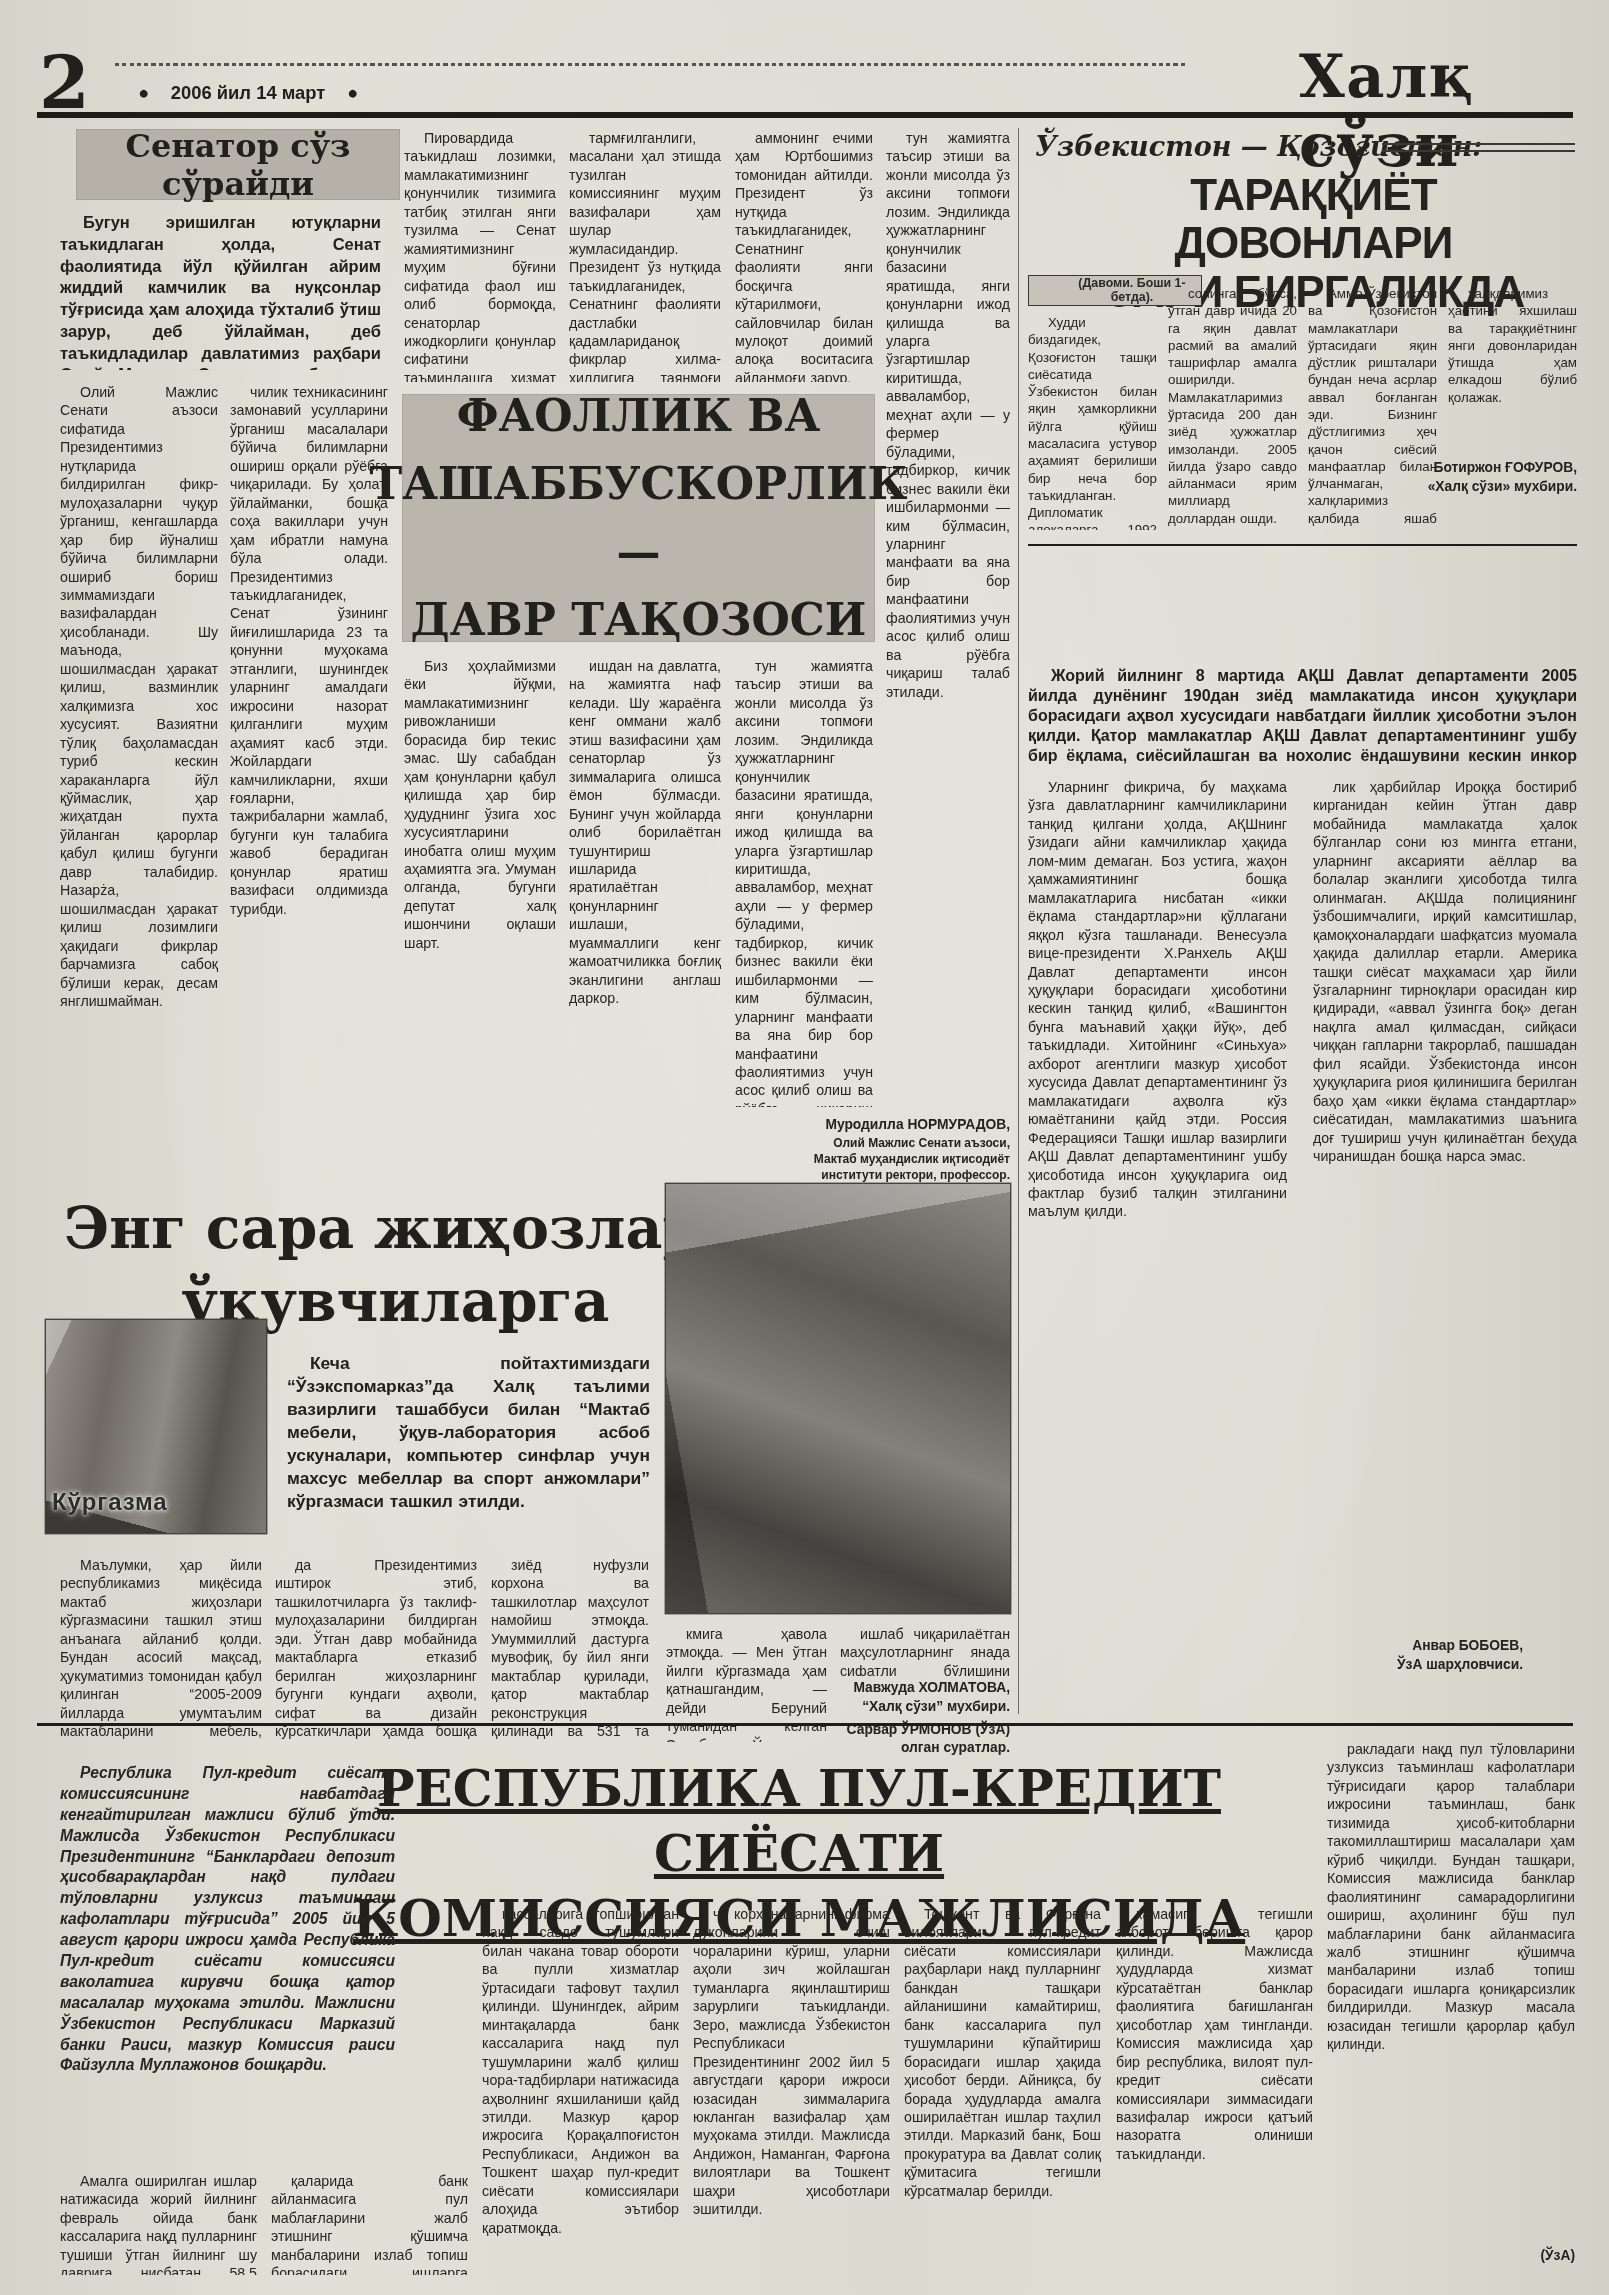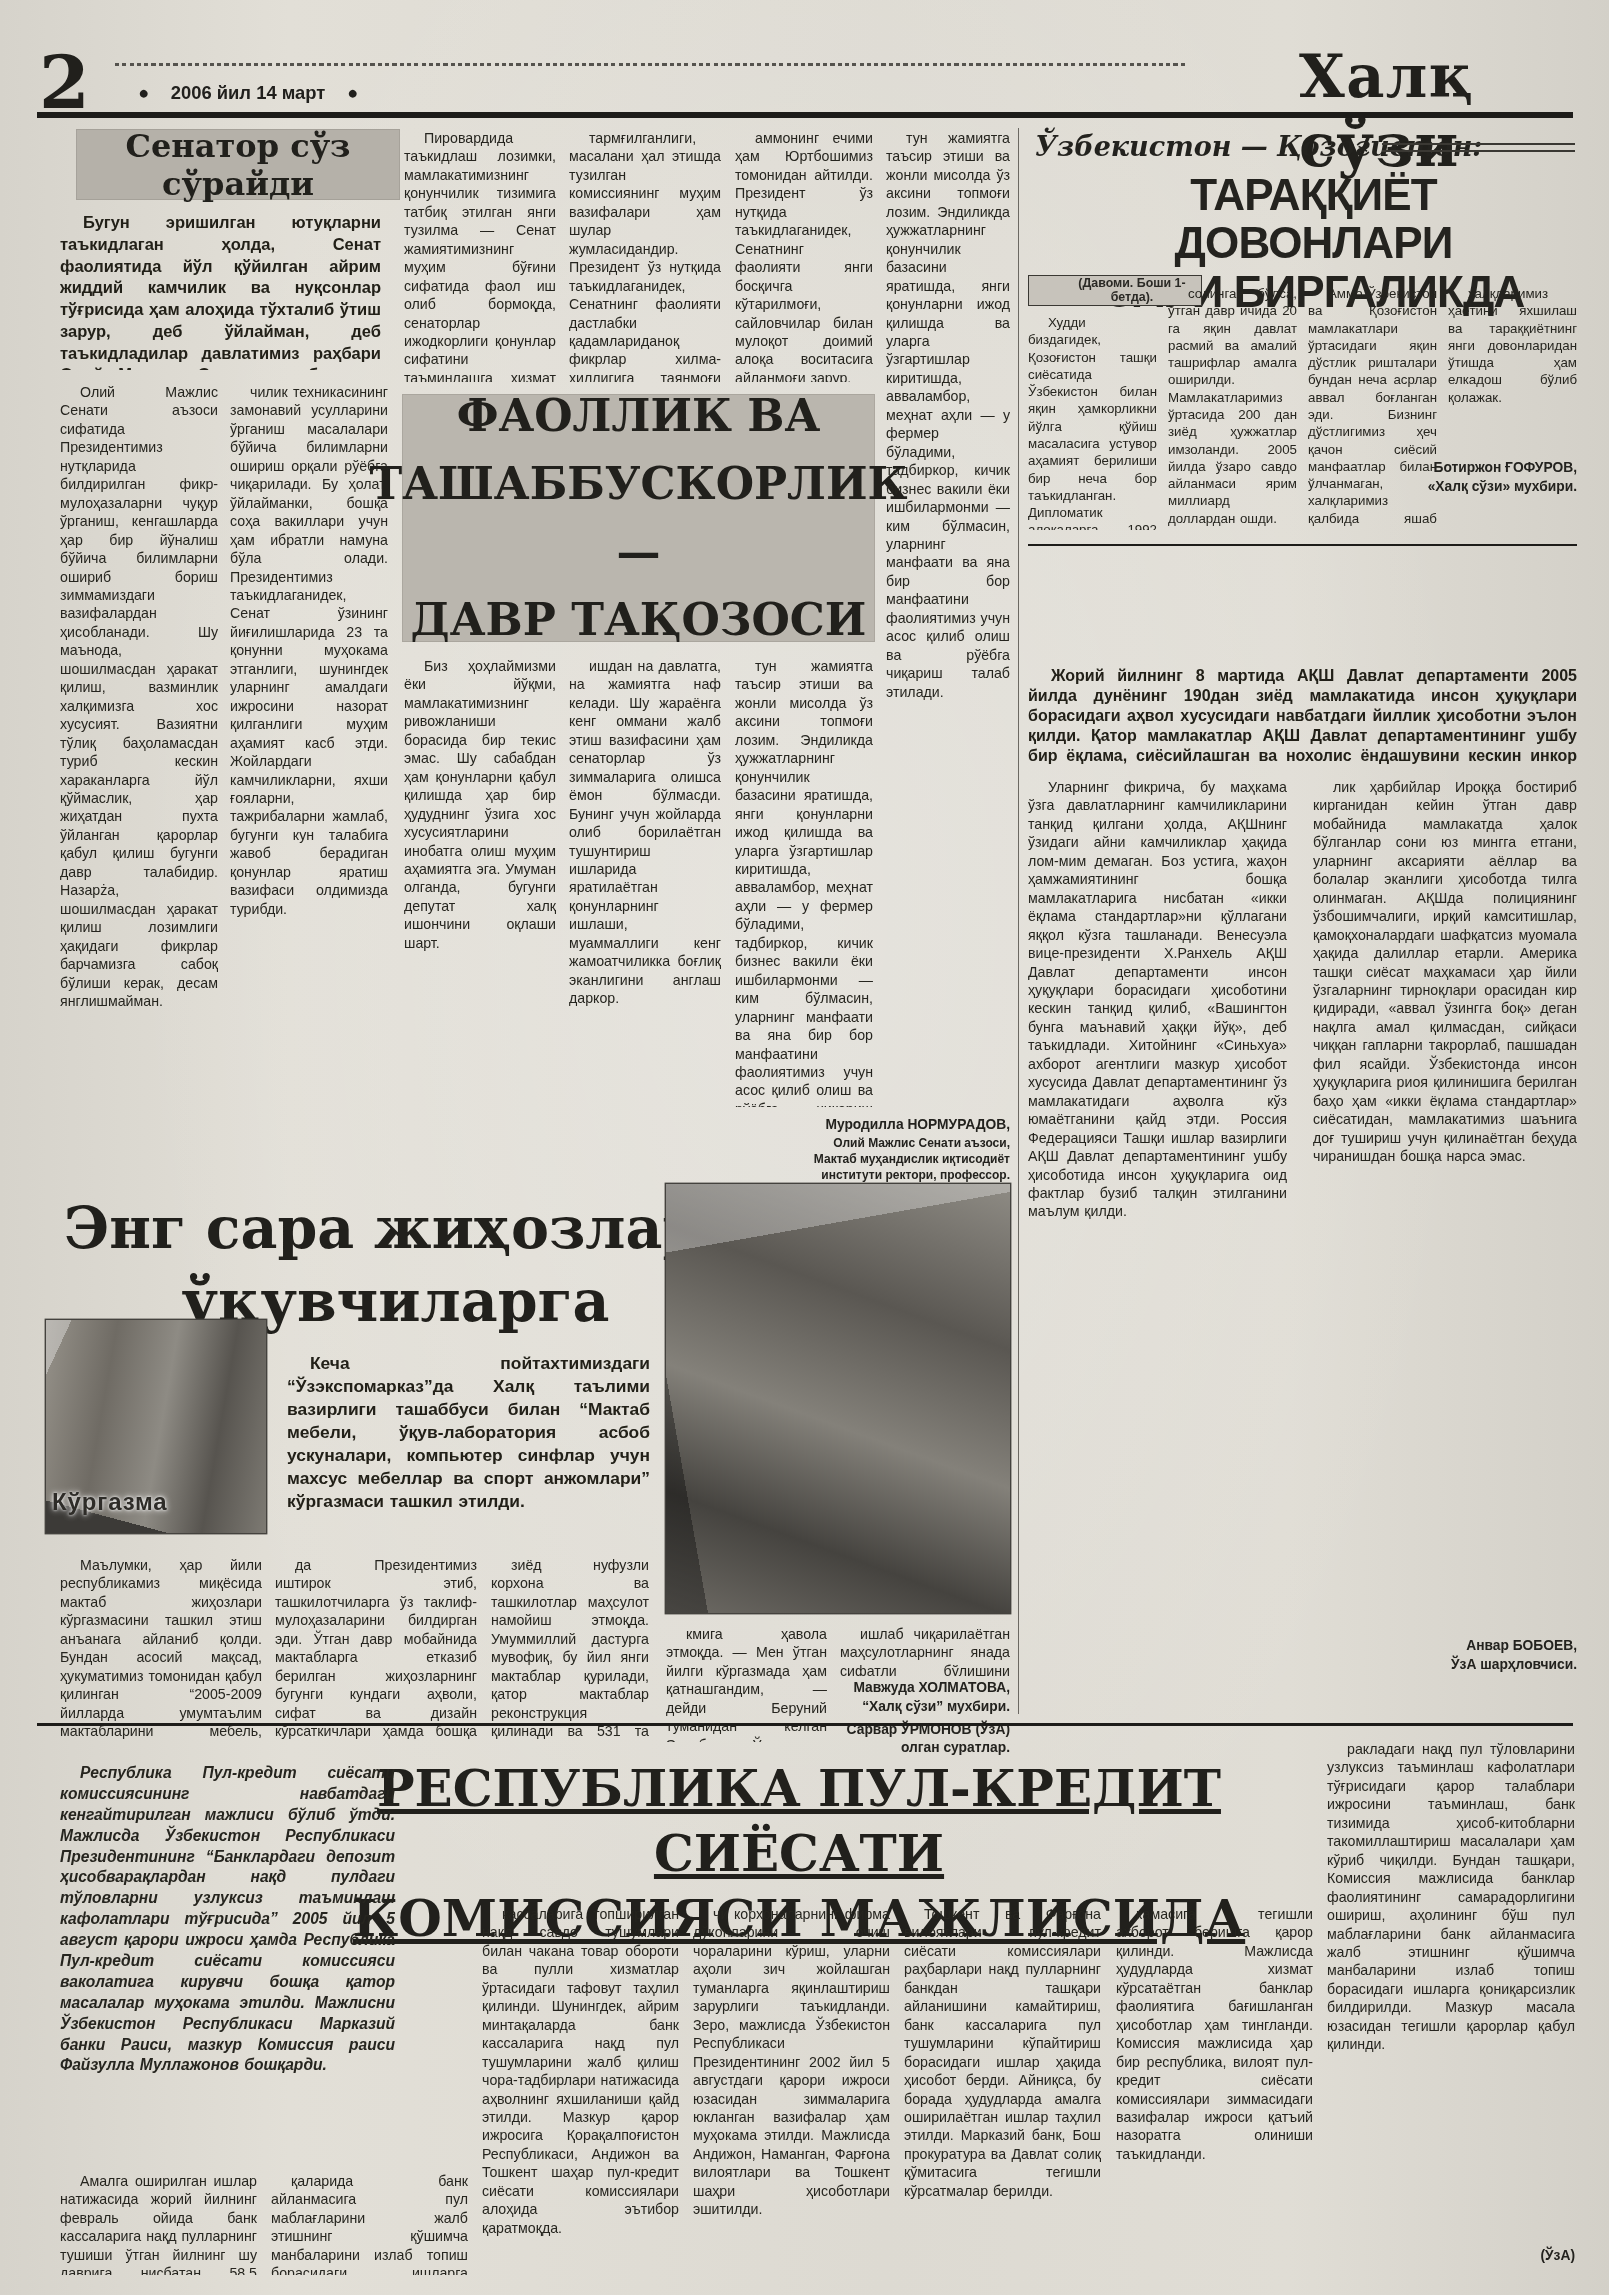--- a/index.html
+++ b/index.html
@@ -119,21 +119,21 @@
   <div class="col" style="left:1448px;top:285px;width:129px;height:170px;font-size:13.3px;">халқларимиз ҳаётини яхшилаш ва тараққиётнинг янги довонларидан ўтишда ҳам елкадош бўлиб қолажак.</div>
   <div class="byline" style="left:1350px;top:459px;width:227px;">
     <div>Ботиржон ҒОФУРОВ,</div>
     <div>«Халқ сўзи» мухбири.</div>
   </div>
   <div class="abs rule" style="left:1028px;top:544px;width:549px;height:2.3px;"></div>
 
   <div class="col lede" style="left:1028px;top:666px;width:549px;height:99px;font-size:16px;line-height:1.25;">Жорий йилнинг 8 мартида АҚШ Давлат департаменти 2005 йилда дунёнинг 190дан зиёд мамлакатида инсон ҳуқуқлари борасидаги аҳвол хусусидаги навбатдаги йиллик ҳисоботни эълон қилди. Қатор мамлакатлар АҚШ Давлат департаментининг ушбу бир ёқлама, сиёсийлашган ва нохолис ёндашувини кескин инкор этди.</div>
   <div class="col" style="left:1028px;top:778px;width:259px;height:849px;">Уларнинг фикрича, бу маҳкама ўзга давлатларнинг камчиликларини танқид қилгани ҳолда, АҚШнинг ўзидаги айни камчиликлар ҳақида лом-мим демаган. Боз устига, жаҳон ҳамжамиятининг бошқа мамлакатларига нисбатан «икки ёқлама стандартлар»ни қўллагани яққол кўзга ташланади. Венесуэла вице-президенти Х.Ранхель АҚШ Давлат департаменти инсон ҳуқуқлари борасидаги ҳисоботини кескин танқид қилиб, «Вашингтон бунга маънавий ҳаққи йўқ», деб таъкидлади. Хитойнинг «Синьхуа» ахборот агентлиги мазкур ҳисобот хусусида Давлат департаментининг ўз мамлакатидаги аҳволга кўз юмаётганини қайд этди. Россия Федерацияси Ташқи ишлар вазирлиги АҚШ Давлат департаментининг ушбу ҳисоботида инсон ҳуқуқларига оид фактлар бузиб талқин этилганини маълум қилди.</div>
   <div class="col" style="left:1313px;top:778px;width:264px;height:849px;">лик ҳарбийлар Ироққа бостириб кирганидан кейин ўтган давр мобайнида мамлакатда ҳалок бўлганлар сони юз мингга етгани, уларнинг аксарияти аёллар ва болалар эканлиги ҳисоботда тилга олинмаган. АҚШда полициянинг ўзбошимчалиги, ирқий камситишлар, қамоқхоналардаги шафқатсиз муомала ҳақида далиллар етарли. Америка ташқи сиёсат маҳкамаси ҳар йили ўзгаларнинг тирноқлари орасидан кир қидиради, «аввал ўзингга боқ» деган нақлга амал қилмасдан, сийқаси чиққан гапларни такрорлаб, пашшадан фил ясайди. Ўзбекистонда инсон ҳуқуқларига риоя қилинишига берилган баҳо ҳам «икки ёқлама стандартлар» сиёсатидан, мамлакатимиз шаънига доғ тушириш учун қилинаётган беҳуда чиранишдан бошқа нарса эмас.</div>
-  <div class="byline" style="left:1313px;top:1637px;width:264px;">
+  <div class="byline" style="left:1259px;top:1637px;width:264px;">
     <div>Анвар БОБОЕВ,</div>
     <div>ЎзА шарҳловчиси.</div>
   </div>
 
   <div class="abs serifhead" style="left:64px;top:1194px;font-size:57px;">Энг сара жиҳозлар —</div>
   <div class="abs serifhead ctr" style="left:152px;top:1267px;width:487px;font-size:57px;text-align:center;">ўқувчиларга</div>
 
   <div class="abs photo photo2" style="left:666px;top:1184px;width:344px;height:429px;"></div>
 
   <div class="abs photo photo1" style="left:46px;top:1320px;width:220px;height:213px;">

